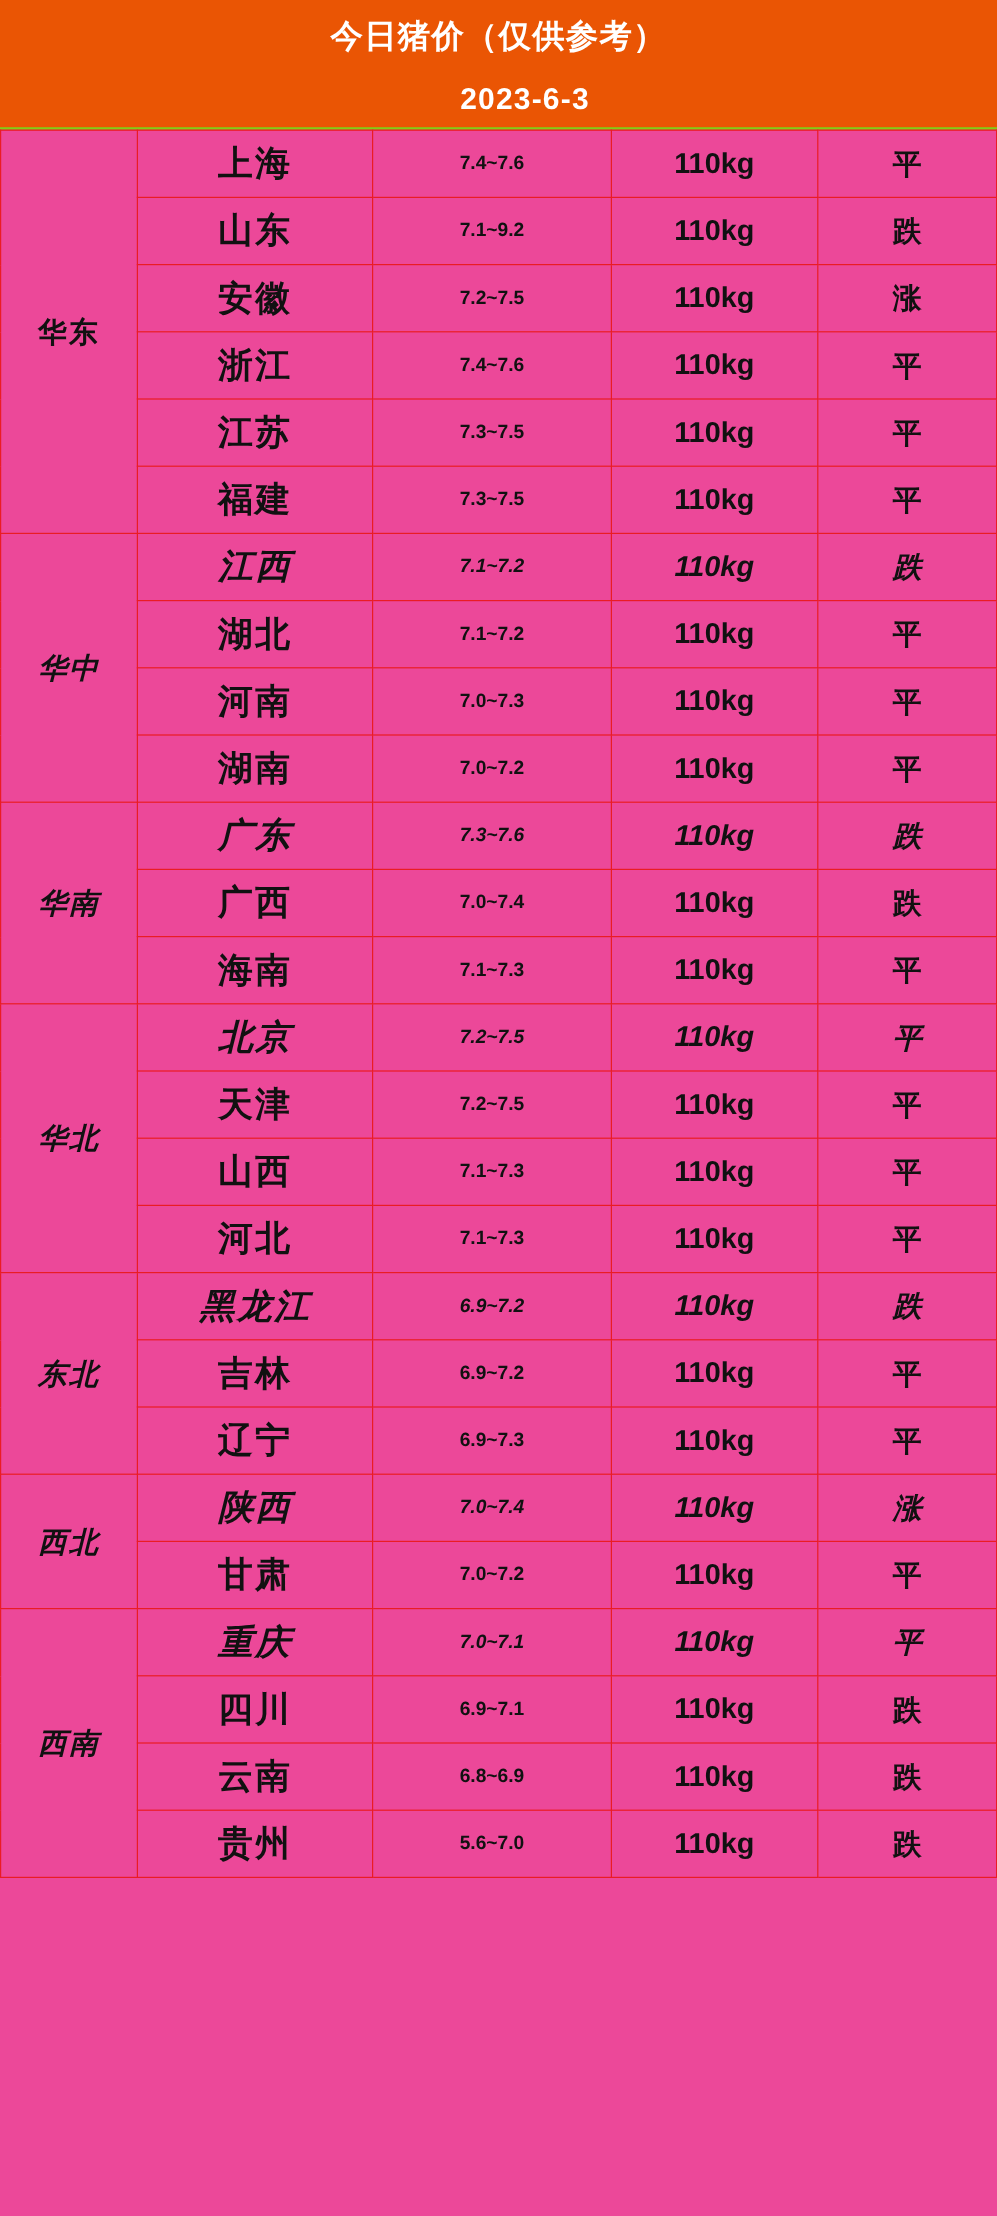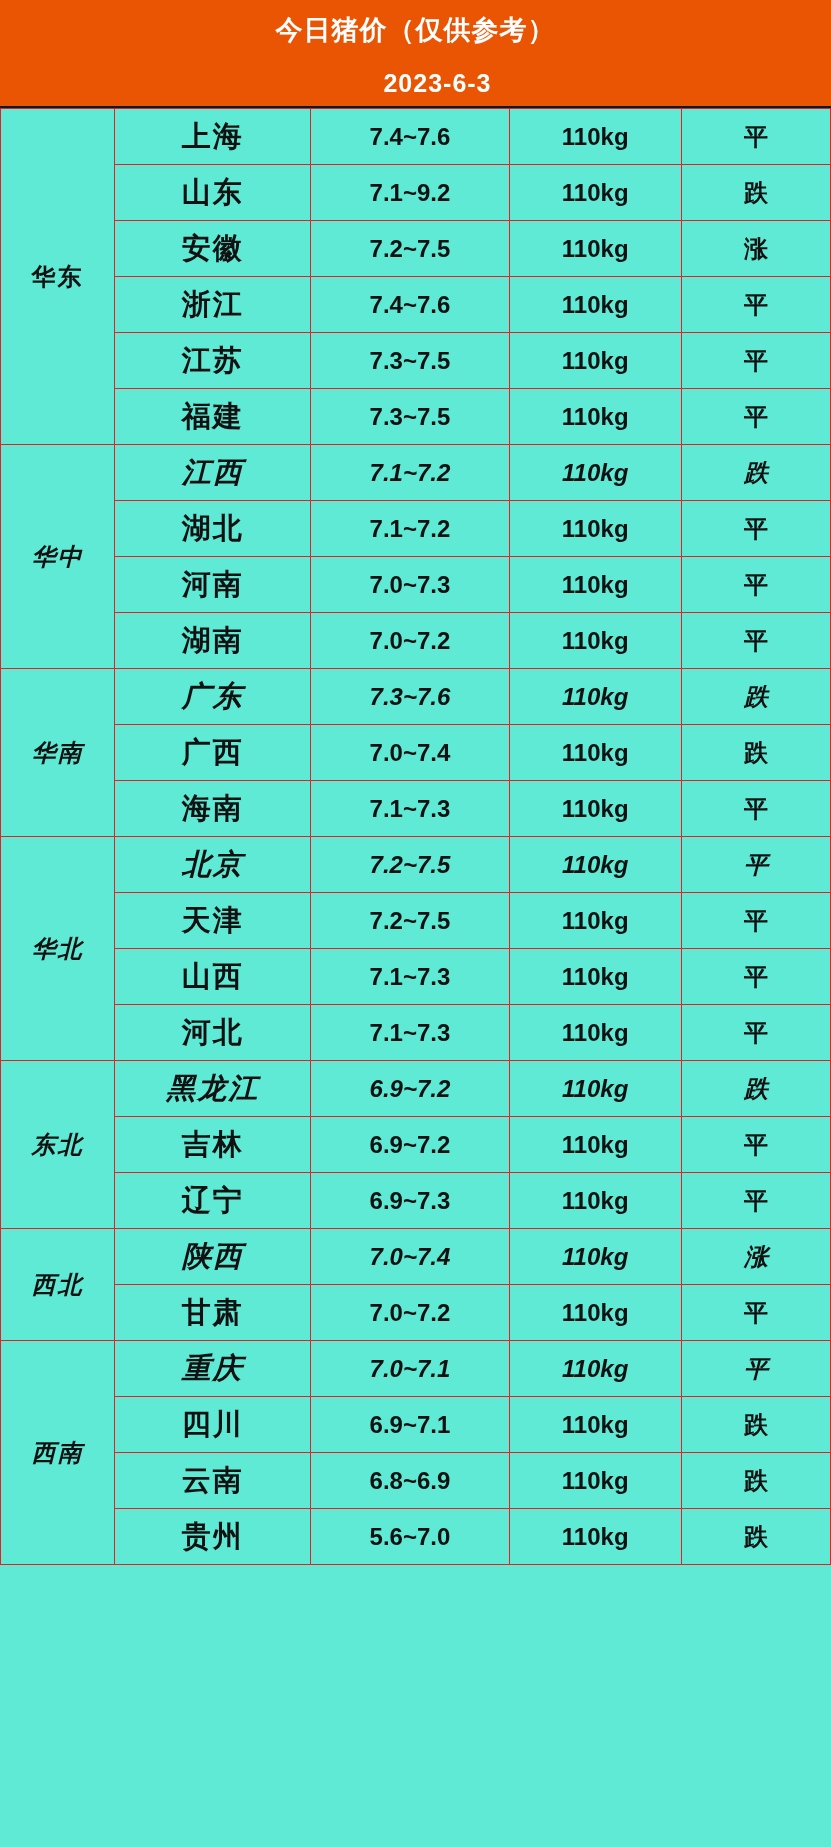--- a/index.html
+++ b/index.html
@@ -7,21 +7,21 @@
     padding: 0;
     background: #ffffff;
   }
   body {
     font-family: "Liberation Sans", "DejaVu Sans", sans-serif;
   }
   .sheet {
     width: 831px;
     height: 1847px;
     box-sizing: border-box;
-    background: #5eead4;
+    background: #ec4899;
     position: relative;
     overflow: hidden;
   }
   .header-title {
     height: 60px;
     background: #ea5504;
     color: #ffffff;
     font-size: 27px;
     font-weight: bold;
     display: flex;
@@ -34,21 +34,21 @@
     height: 48px;
     background: #ea5504;
     color: #ffffff;
     font-size: 25px;
     font-weight: bold;
     display: flex;
     align-items: center;
     justify-content: center;
     letter-spacing: 1px;
     box-sizing: border-box;
-    border-bottom: 2px solid #0f172a;
+    border-bottom: 2px solid #84cc16;
     padding-left: 44px;
   }
   table.pig {
     width: 831px;
     border-collapse: collapse;
     table-layout: fixed;
   }
   table.pig td {
     border: 1px solid #ea1c24;
     text-align: center;
@@ -62,21 +62,21 @@
     font-size: 24px;
     letter-spacing: 2px;
   }
   td.province {
     width: 196px;
     font-size: 29px;
     letter-spacing: 2px;
   }
   td.price {
     width: 198px;
-    font-size: 24px;
+    font-size: 16px;
     letter-spacing: 0px;
   }
   td.weight {
     width: 172px;
     font-size: 24px;
   }
   td.trend {
     width: 149px;
     font-size: 24px;
   }

